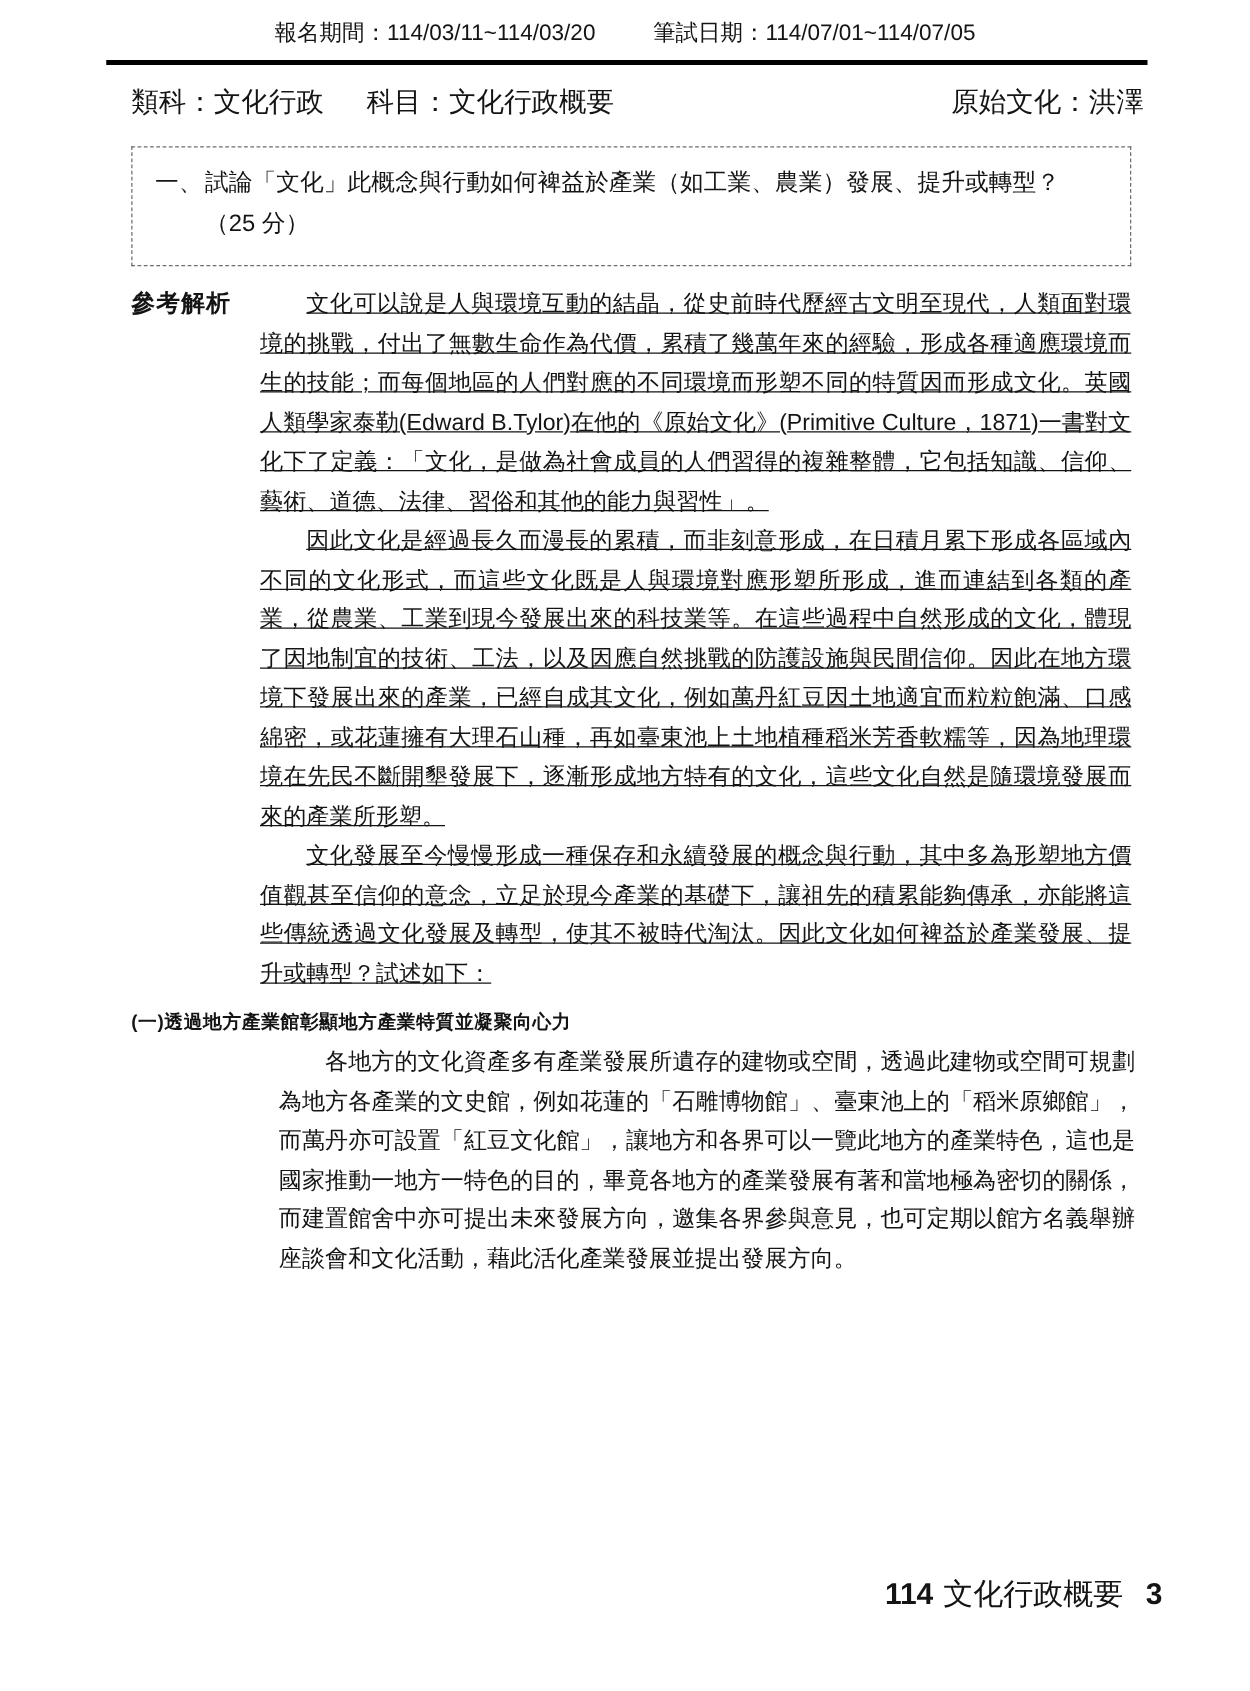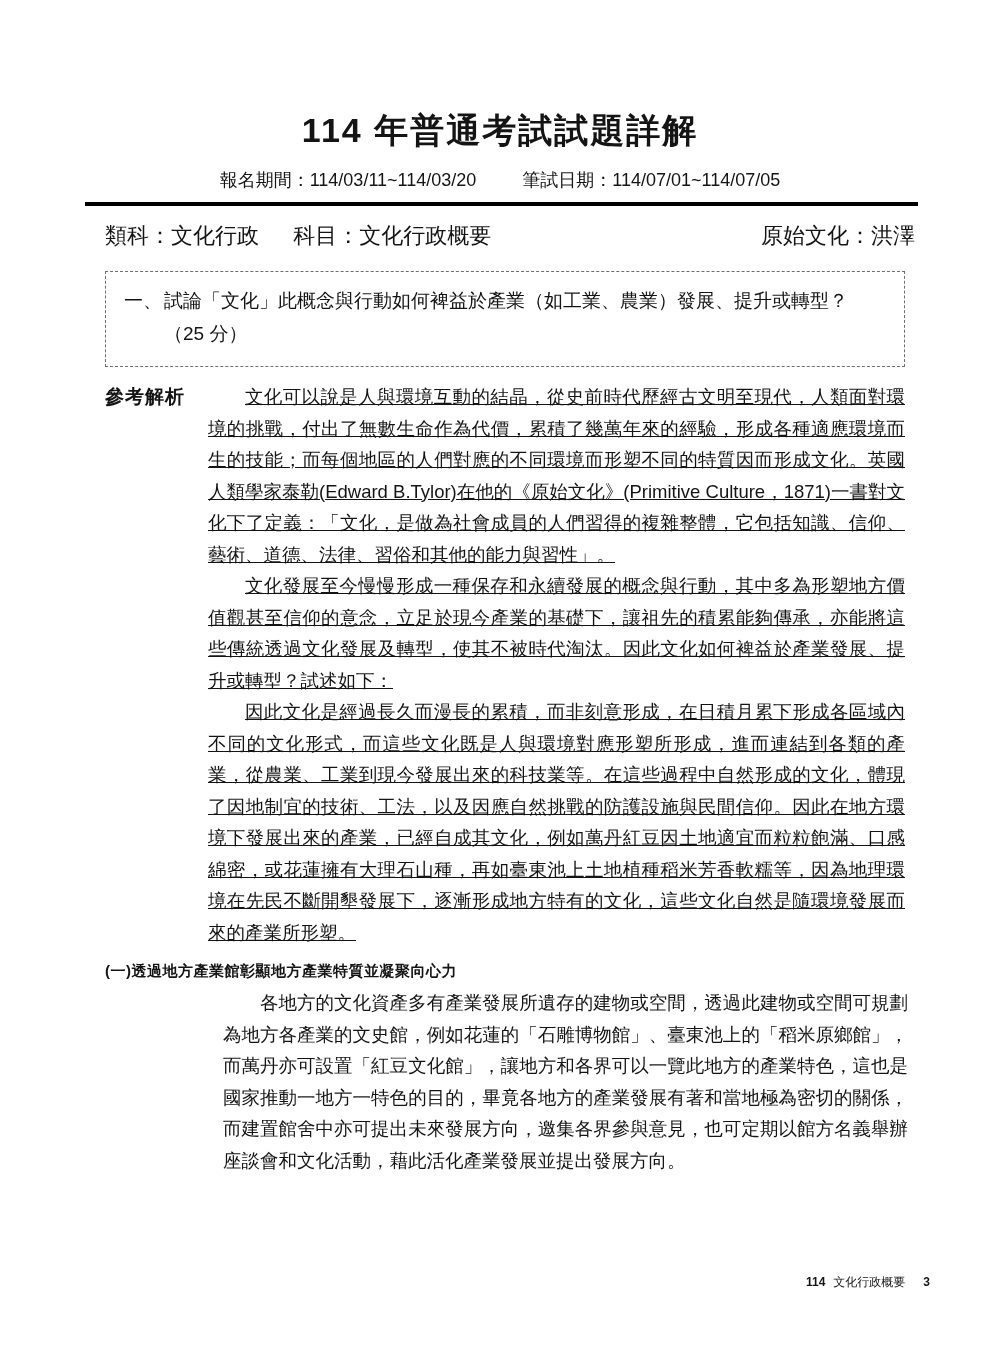--- a/index.html
+++ b/index.html
@@ -84,31 +84,30 @@
     font-size:18.5px;
     line-height:31.5px;
     text-align:justify;
   }
   .sec-body p { margin:0; text-indent:2em; }
   
   .page-footer {
     position:absolute;
     right:70px;
     bottom:62px;
-    font-size:12px;
+    font-size:24px;
   }
   .page-footer .year { font-weight:bold; margin-right:8px; }
   .page-footer .page-num { margin-left:18px; font-weight:bold; }
 </style>
 </head>
 <body>
 
 <div class="page">
 
-  <div class="title">114 年普通考試試題詳解</div>
 
   <div class="subline">
     <span>報名期間：114/03/11~114/03/20</span>
     <span>筆試日期：114/07/01~114/07/05</span>
   </div>
 
   <div class="rule"></div>
 
   <div class="meta-row">
     <span class="meta-left">
@@ -123,22 +122,22 @@
       <span class="q-num">一、</span>
       <span class="q-text">試論「文化」此概念與行動如何裨益於產業（如工業、農業）發展、提升或轉型？</span>
     </div>
     <div class="q-score">（25 分）</div>
   </div>
 
   <div class="solution">
     <div class="sol-label">參考解析</div>
     <div class="sol-body">
       <p>文化可以說是人與環境互動的結晶，從史前時代歷經古文明至現代，人類面對環境的挑戰，付出了無數生命作為代價，累積了幾萬年來的經驗，形成各種適應環境而生的技能；而每個地區的人們對應的不同環境而形塑不同的特質因而形成文化。英國人類學家泰勒(Edward B.Tylor)在他的《原始文化》(Primitive Culture，1871)一書對文化下了定義：「文化，是做為社會成員的人們習得的複雜整體，它包括知識、信仰、藝術、道德、法律、習俗和其他的能力與習性」。</p>
+      <p>因此文化是經過長久而漫長的累積，而非刻意形成，在日積月累下形成各區域內不同的文化形式，而這些文化既是人與環境對應形塑所形成，進而連結到各類的產業，從農業、工業到現今發展出來的科技業等。在這些過程中自然形成的文化，體現了因地制宜的技術、工法，以及因應自然挑戰的防護設施與民間信仰。因此在地方環境下發展出來的產業，已經自成其文化，例如萬丹紅豆因土地適宜而粒粒飽滿、口感綿密，或花蓮擁有大理石山種，再如臺東池上土地植種稻米芳香軟糯等，因為地理環境在先民不斷開墾發展下，逐漸形成地方特有的文化，這些文化自然是隨環境發展而來的產業所形塑。</p>
       <p>文化發展至今慢慢形成一種保存和永續發展的概念與行動，其中多為形塑地方價值觀甚至信仰的意念，立足於現今產業的基礎下，讓祖先的積累能夠傳承，亦能將這些傳統透過文化發展及轉型，使其不被時代淘汰。因此文化如何裨益於產業發展、提升或轉型？試述如下：</p>
-      <p>因此文化是經過長久而漫長的累積，而非刻意形成，在日積月累下形成各區域內不同的文化形式，而這些文化既是人與環境對應形塑所形成，進而連結到各類的產業，從農業、工業到現今發展出來的科技業等。在這些過程中自然形成的文化，體現了因地制宜的技術、工法，以及因應自然挑戰的防護設施與民間信仰。因此在地方環境下發展出來的產業，已經自成其文化，例如萬丹紅豆因土地適宜而粒粒飽滿、口感綿密，或花蓮擁有大理石山種，再如臺東池上土地植種稻米芳香軟糯等，因為地理環境在先民不斷開墾發展下，逐漸形成地方特有的文化，這些文化自然是隨環境發展而來的產業所形塑。</p>
     </div>
   </div>
 
   <div class="subsection">
     <div class="sec-heading">(一)透過地方產業館彰顯地方產業特質並凝聚向心力</div>
     <div class="sec-body">
       <p>各地方的文化資產多有產業發展所遺存的建物或空間，透過此建物或空間可規劃為地方各產業的文史館，例如花蓮的「石雕博物館」、臺東池上的「稻米原鄉館」，而萬丹亦可設置「紅豆文化館」，讓地方和各界可以一覽此地方的產業特色，這也是國家推動一地方一特色的目的，畢竟各地方的產業發展有著和當地極為密切的關係，而建置館舍中亦可提出未來發展方向，邀集各界參與意見，也可定期以館方名義舉辦座談會和文化活動，藉此活化產業發展並提出發展方向。</p>
     </div>
   </div>
 

